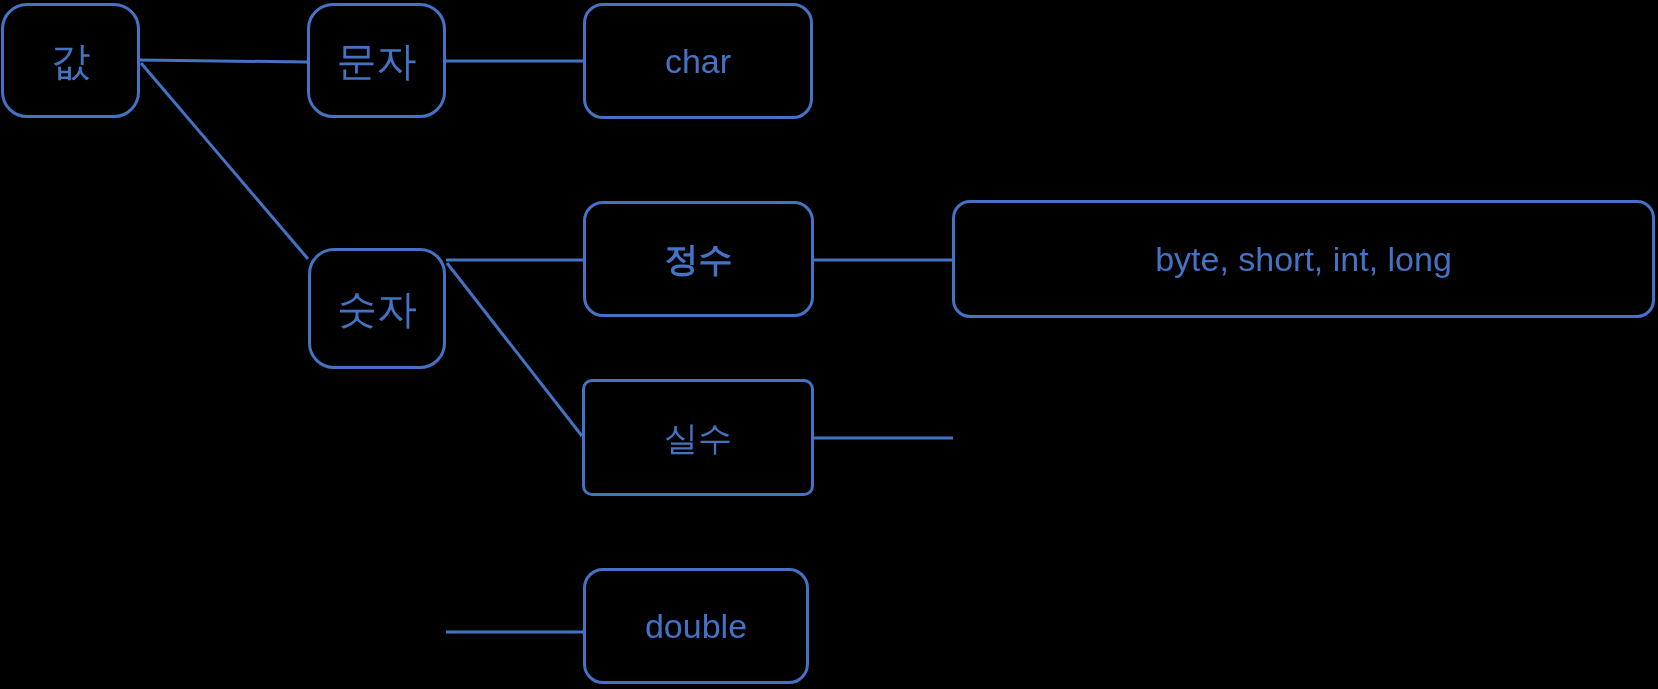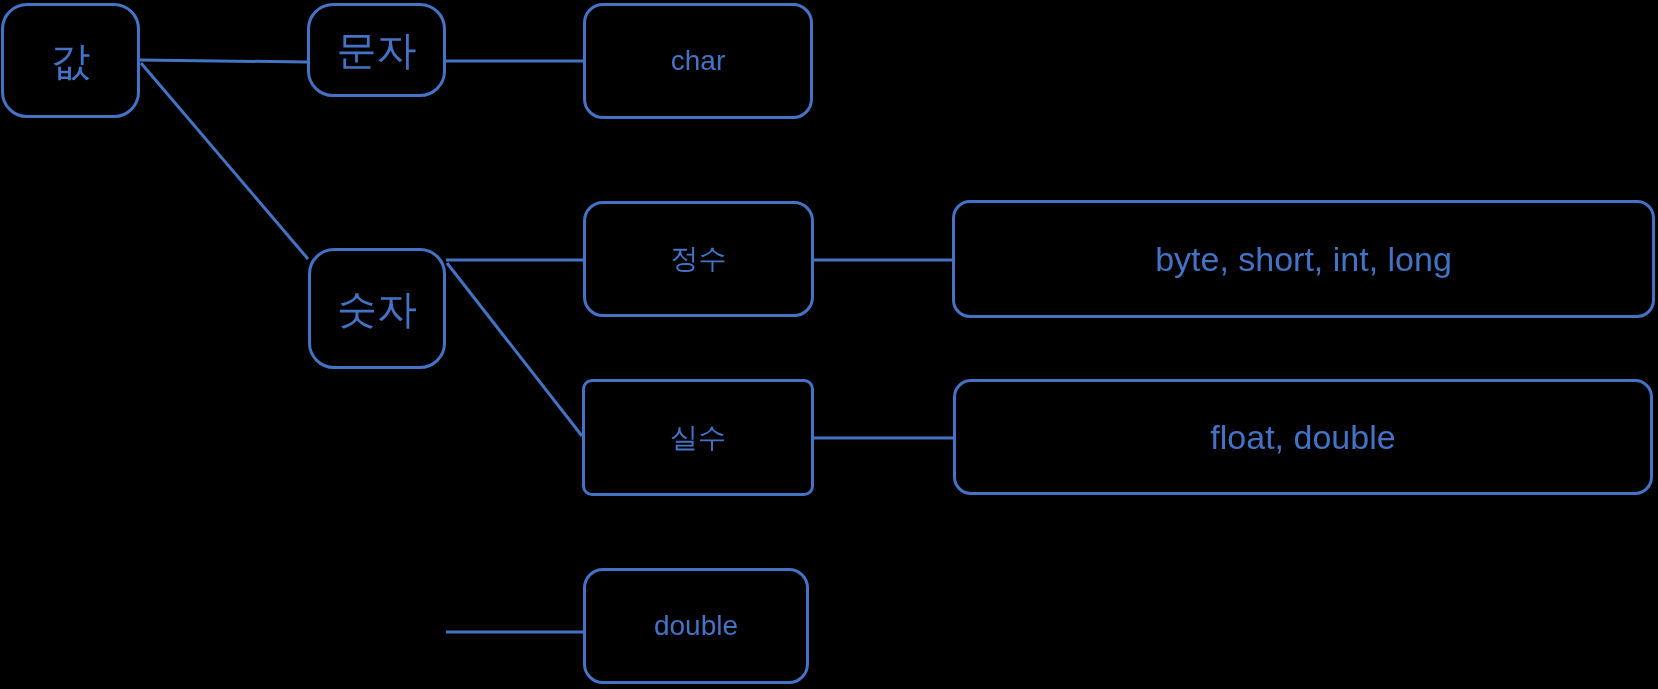--- a/index.html
+++ b/index.html
@@ -39,32 +39,32 @@
     background: transparent;
     line-height: 1;
     white-space: nowrap;
   }
   .node.small {
     border-radius: 26px;
     font-size: 40px;
   }
   .node.medium {
     border-radius: 20px;
-    font-size: 28px;
+    font-size: 34px;
   }
   .node.wide {
     border-radius: 18px;
     font-size: 34px;
   }
   
   #n-value        { left: 1px;   top: 3px;   width: 139px; height: 115px; }
-  #n-character    { left: 307px; top: 3px;   width: 139px; height: 94px; }
+  #n-character    { left: 307px; top: 3px;   width: 139px; height: 115px; }
   #n-char-type    { left: 583px; top: 3px;   width: 230px; height: 116px; }
   #n-number       { left: 308px; top: 200px; width: 138px; height: 121px; margin-top: 48px; }
-  #n-integer      { left: 583px; top: 201px; width: 231px; height: 116px; }
+  #n-integer      { left: 583px; top: 201px; width: 231px; height: 116px; font-weight: bold; }
   #n-integer-types{ left: 952px; top: 200px; width: 703px; height: 118px; }
   #n-real         { left: 582px; top: 379px; width: 232px; height: 117px; border-radius: 10px; }
   #n-real-types   { left: 953px; top: 379px; width: 700px; height: 116px; }
   #n-logic        { left: 307px; top: 569px; width: 139px; height: 116px; }
   #n-boolean-type { left: 583px; top: 568px; width: 226px; height: 116px; }
 </style>
 </head>
 <body>
 
 <div class="canvas">
@@ -101,22 +101,19 @@
   </div>
 
   <div id="n-integer-types" class="node wide">
     <span>byte, short, int, long</span>
   </div>
 
   <div id="n-real" class="node medium">
     <span>실수</span>
   </div>
 
-  <div id="n-real-types" class="node wide">
-    <span>float, double</span>
-  </div>
 
 
   <div id="n-boolean-type" class="node medium">
     <span>double</span>
   </div>
 
 </div>
 
 </body></html>

